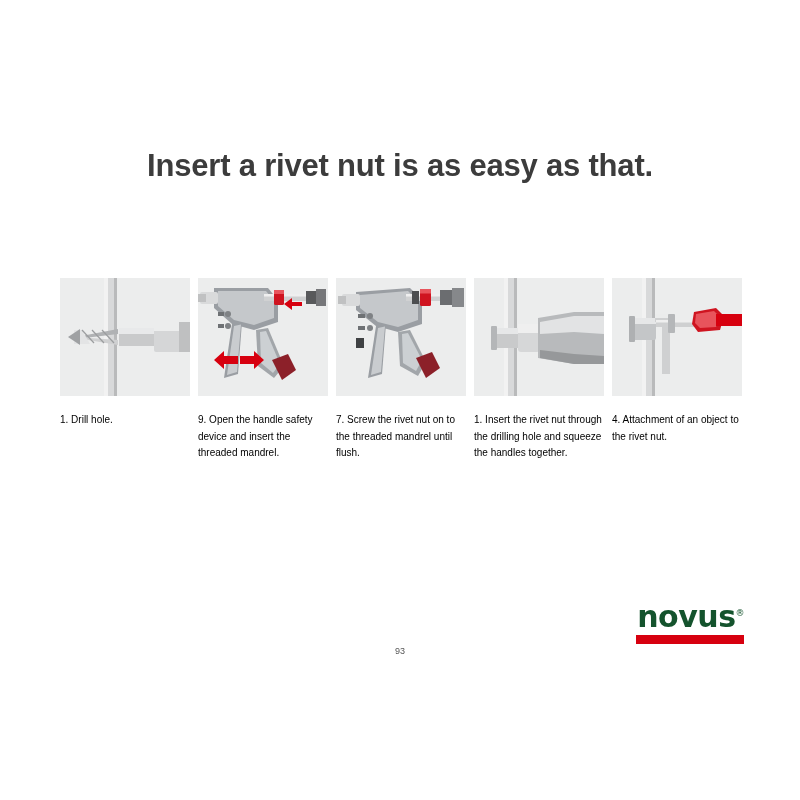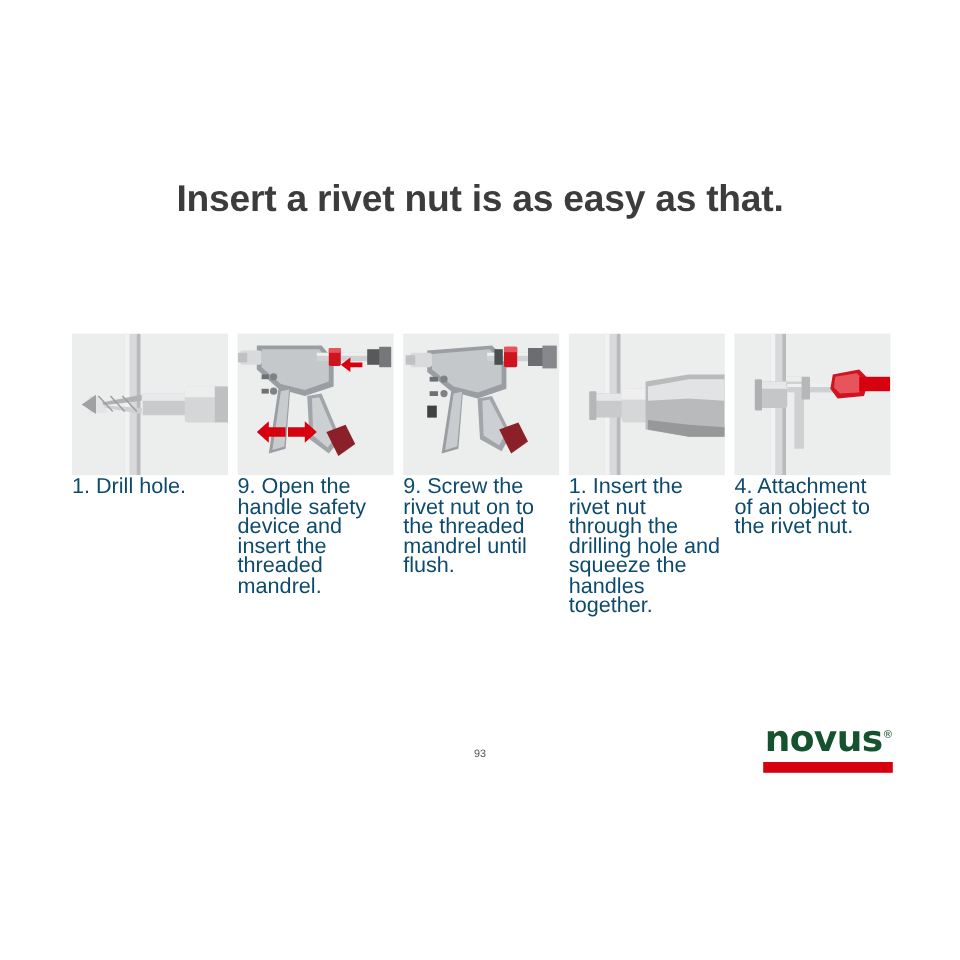--- a/index.html
+++ b/index.html
@@ -45,29 +45,29 @@
     position: relative;
   }
   .panel {
     width: 130px;
     height: 118px;
     background: #eceded;
     position: relative;
     overflow: hidden;
   }
   .caption {
-    margin-top: 1px;
-    font-size: 18px;
+    margin-top: 16px;
+    font-size: 10px;
     line-height: 16.5px;
-    color: #0c4a6e;
+    color: #000000;
   }
   .pagenum {
     position: absolute;
     left: 0;
-    top: 623px;
+    top: 646px;
     width: 800px;
     text-align: center;
     font-size: 9px;
     color: #555;
   }
   .logo {
     position: absolute;
     right: 56px;
     top: 598px;
     text-align: right;
@@ -198,21 +198,21 @@
           <rect x="20" y="60" width="8" height="10" fill="#3f4143"></rect>
 
           <path d="M40 48 L50 46 L46 96 L32 100 Z" fill="#9a9ea3"></path>
           <path d="M42 50 L49 48.5 L45 94 L35 97 Z" fill="#c9cccf"></path>
 
           <path d="M62 54 L74 52 L90 84 L82 98 L64 88 Z" fill="#a2a6aa"></path>
           <path d="M66 56 L72 55 L86 82 L80 93 L67 85 Z" fill="#ccd0d3"></path>
           <path d="M80 80 L96 74 L104 90 L90 100 Z" fill="#8c2029"></path>
         </svg>
       </div>
-      <div class="caption">9. Screw the rivet nut on to the threaded mandrel until flush.</div>
+      <div class="caption">7. Screw the rivet nut on to the threaded mandrel until flush.</div>
     </div>
 
     <div class="step">
       <div class="panel">
         <svg width="130" height="118" viewBox="0 0 130 118">
 
           <rect x="30" y="0" width="13" height="118" fill="#d8d9da"></rect>
           <rect x="30" y="0" width="4" height="118" fill="#f2f2f2"></rect>
           <rect x="40" y="0" width="3" height="118" fill="#b9babb"></rect>
 

